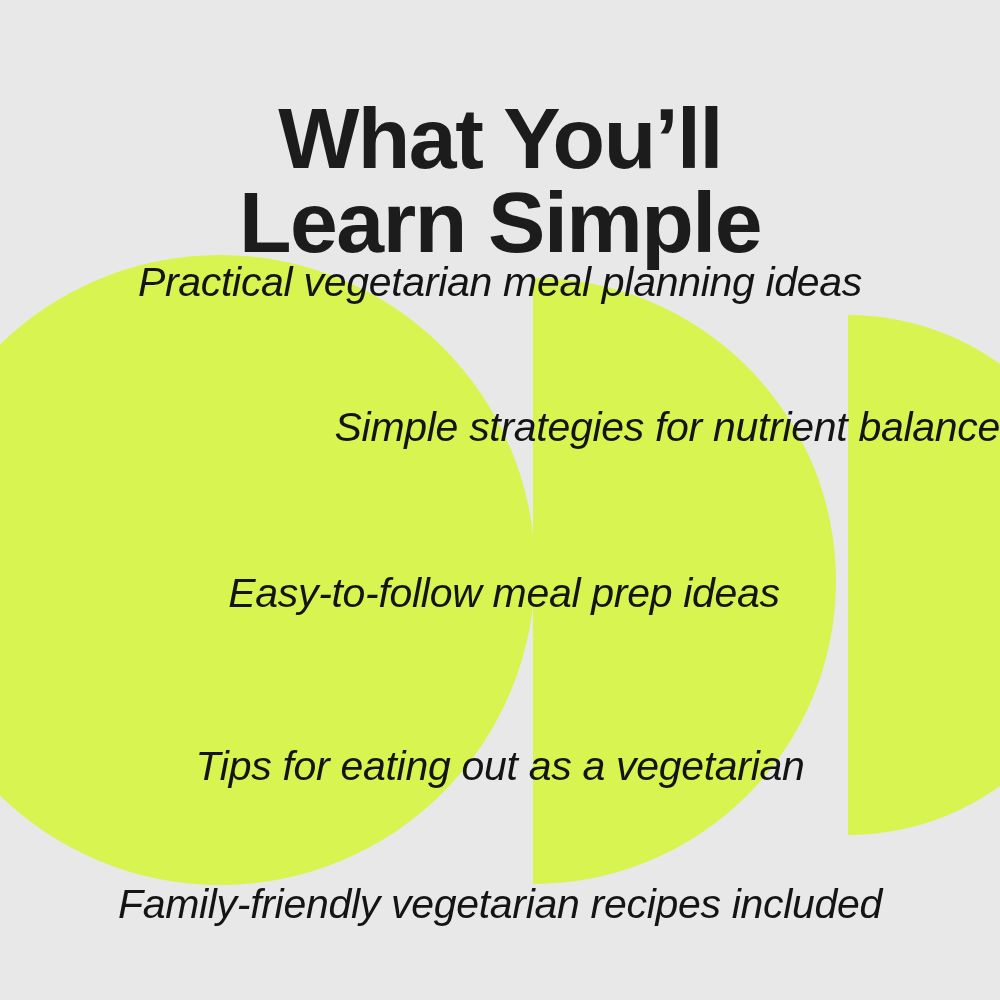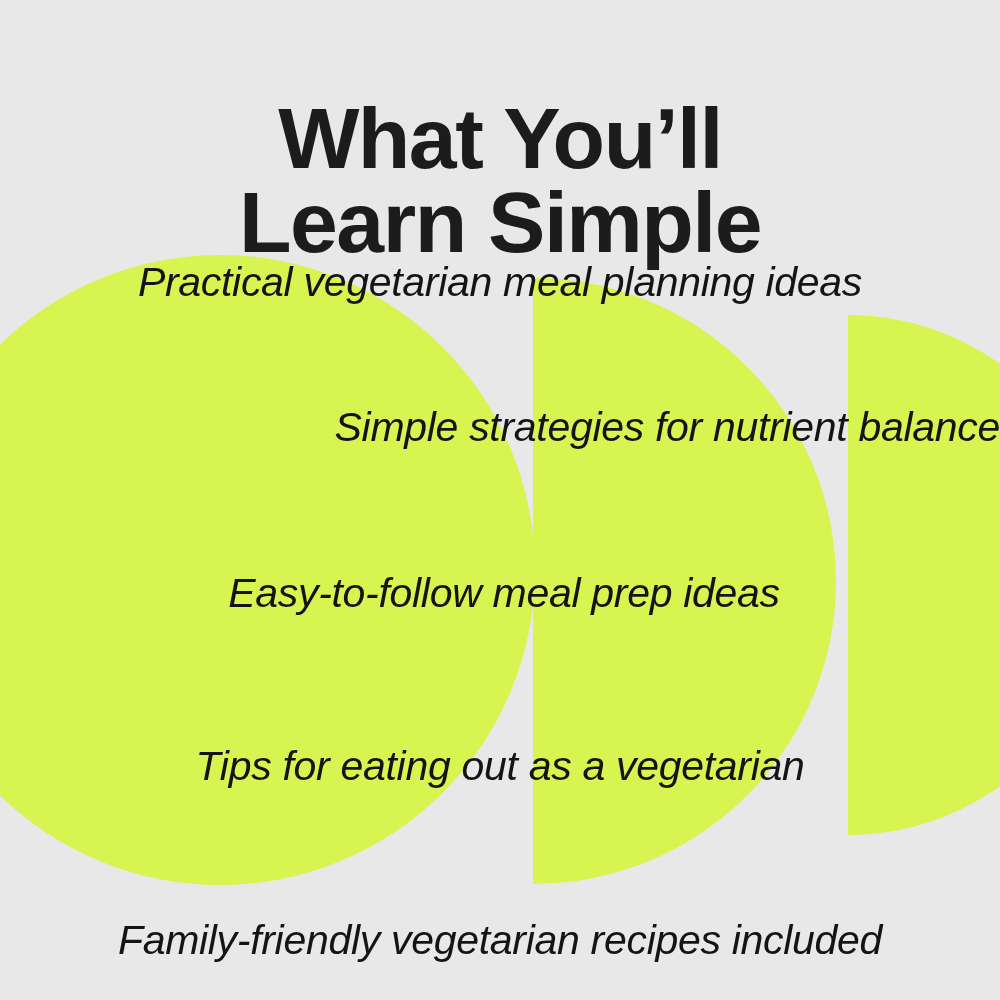--- a/index.html
+++ b/index.html
@@ -67,21 +67,21 @@
     font-weight: normal;
     font-size: 41px;
     line-height: 1;
     letter-spacing: -0.3px;
     white-space: nowrap;
   }
   #benefits li.row-0 { top:   26px; }
   #benefits li.row-1 { top:  171px; text-align: right; }
   #benefits li.row-2 { top:  337px; padding-left: 8px; }
   #benefits li.row-3 { top:  492px; margin-top: 18px; }
-  #benefits li.row-4 { top:  648px; margin-top: 36px; }
+  #benefits li.row-4 { top:  648px; }
 </style>
 </head>
 <body>
 
 <div id="poster" style="background: rgb(232, 232, 232);">
 
   <svg class="shapes" viewBox="0 0 1000 1000" width="1000" height="1000" xmlns="http://www.w3.org/2000/svg" aria-hidden="true">
     <g>
       <circle cx="220" cy="570" r="315" fill="#d8f450"></circle>
       <path d="M 533 278 A 303 303 0 0 1 533 884 Z" fill="#d8f450"></path>

